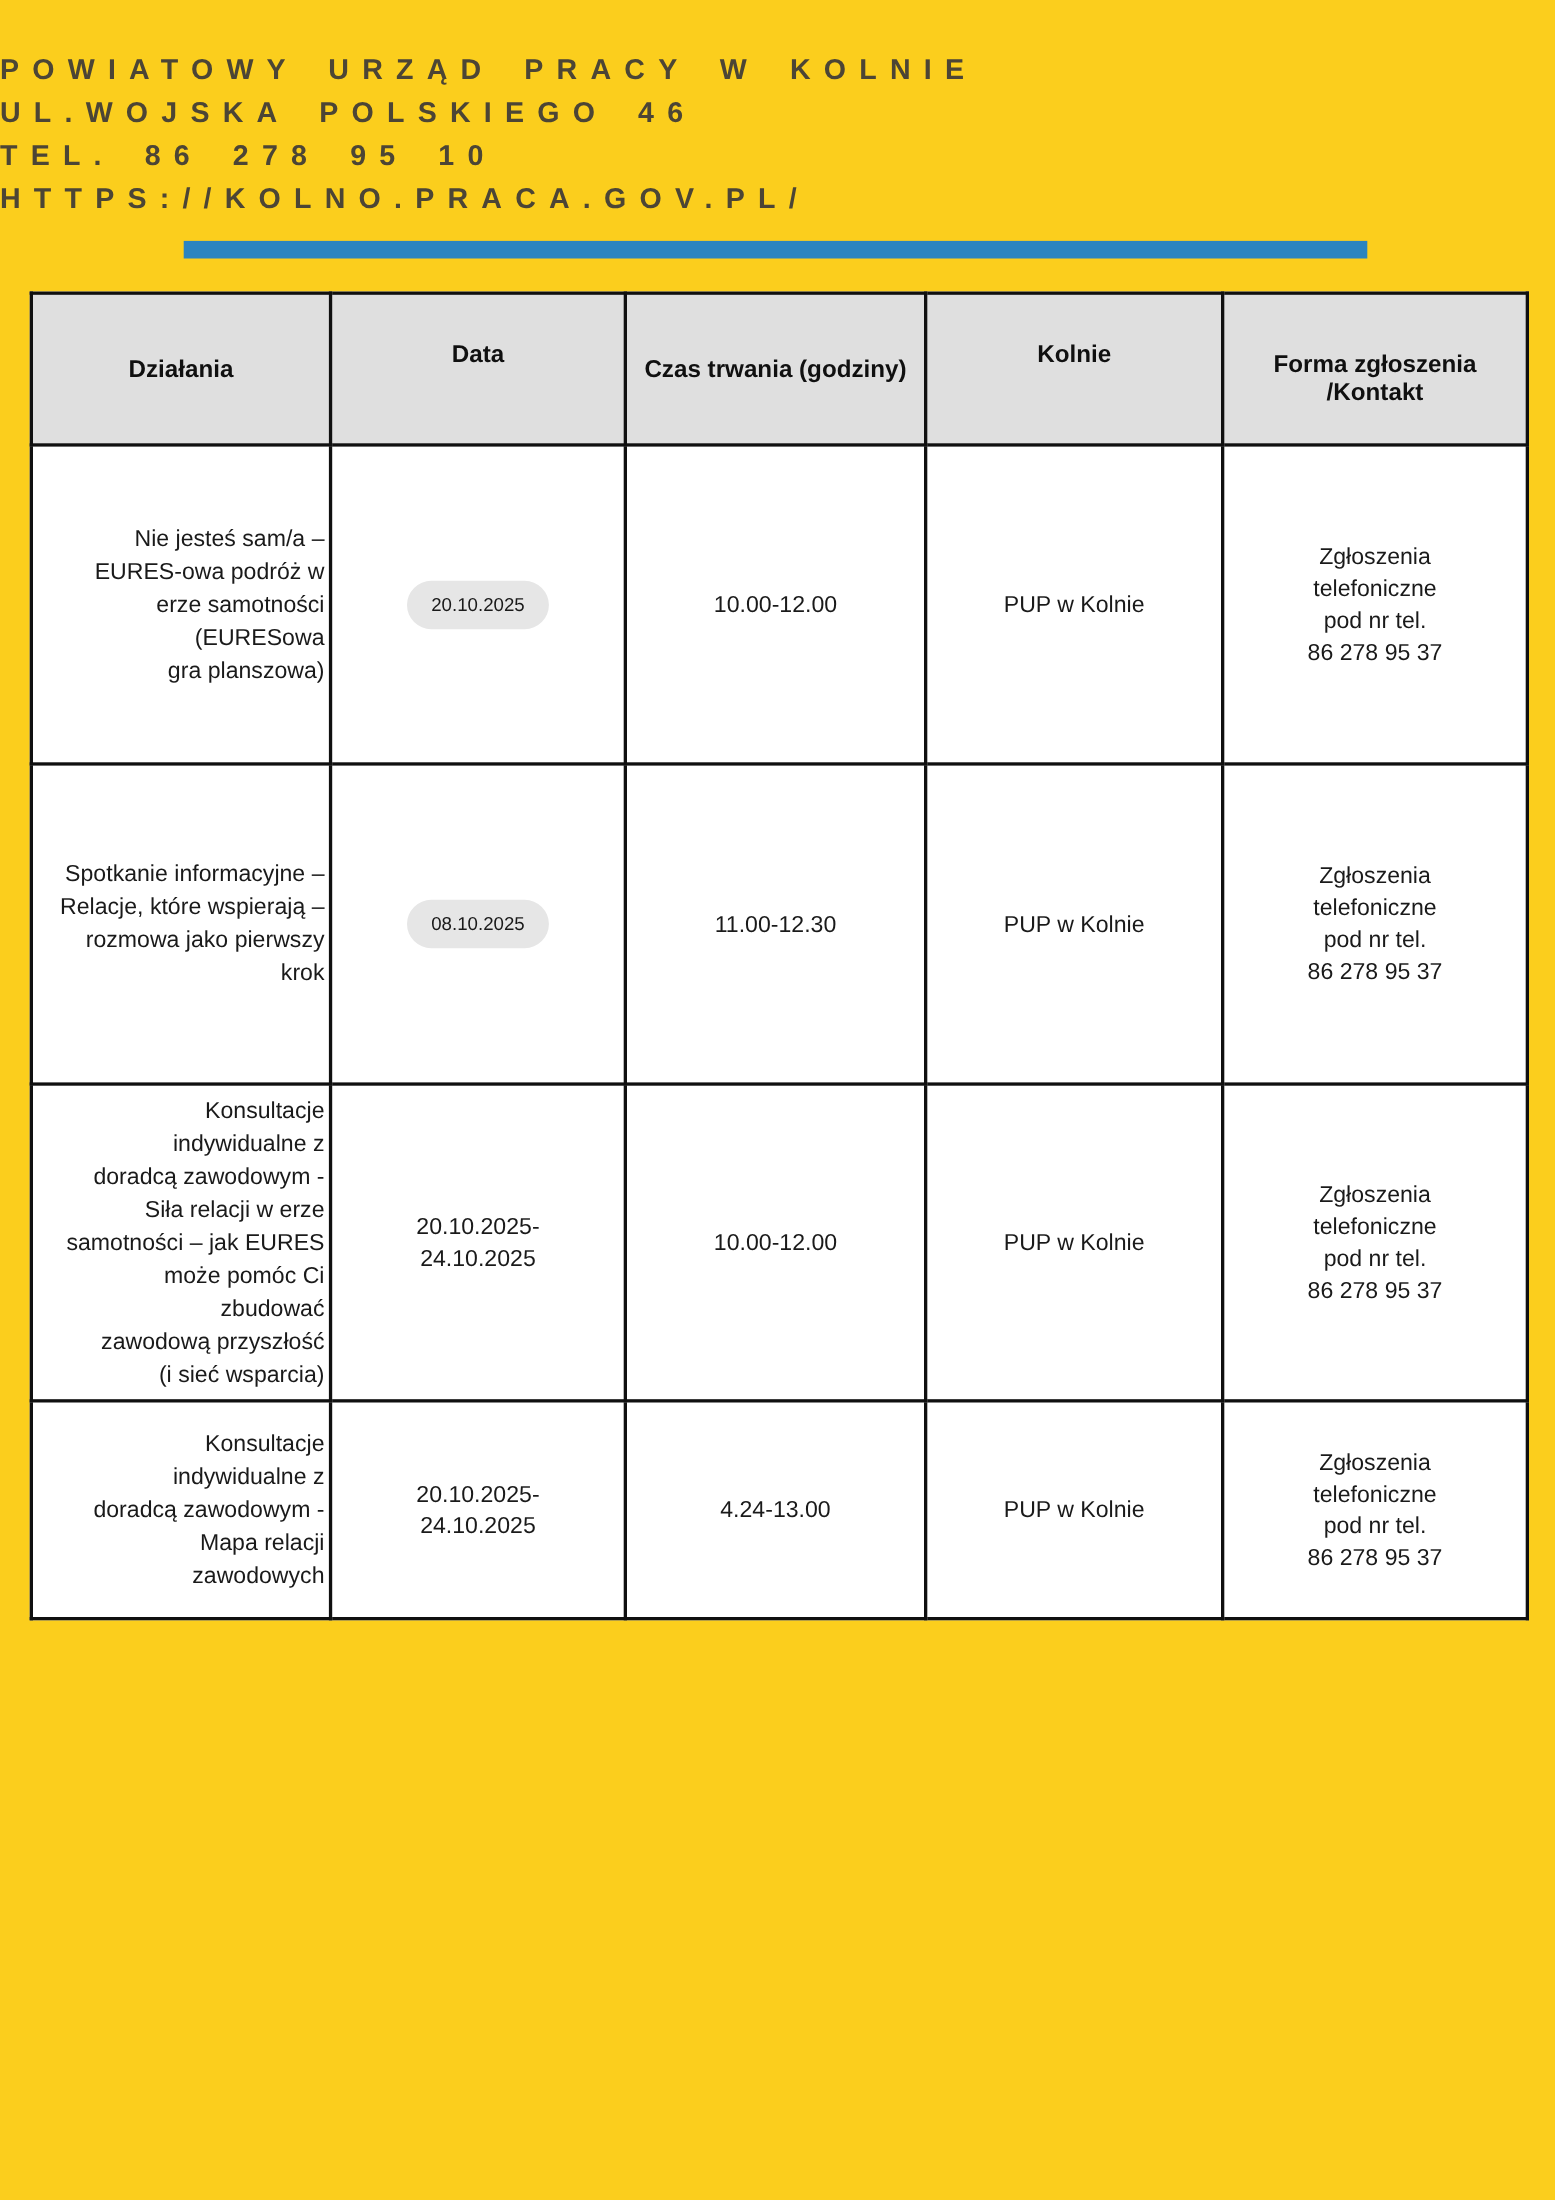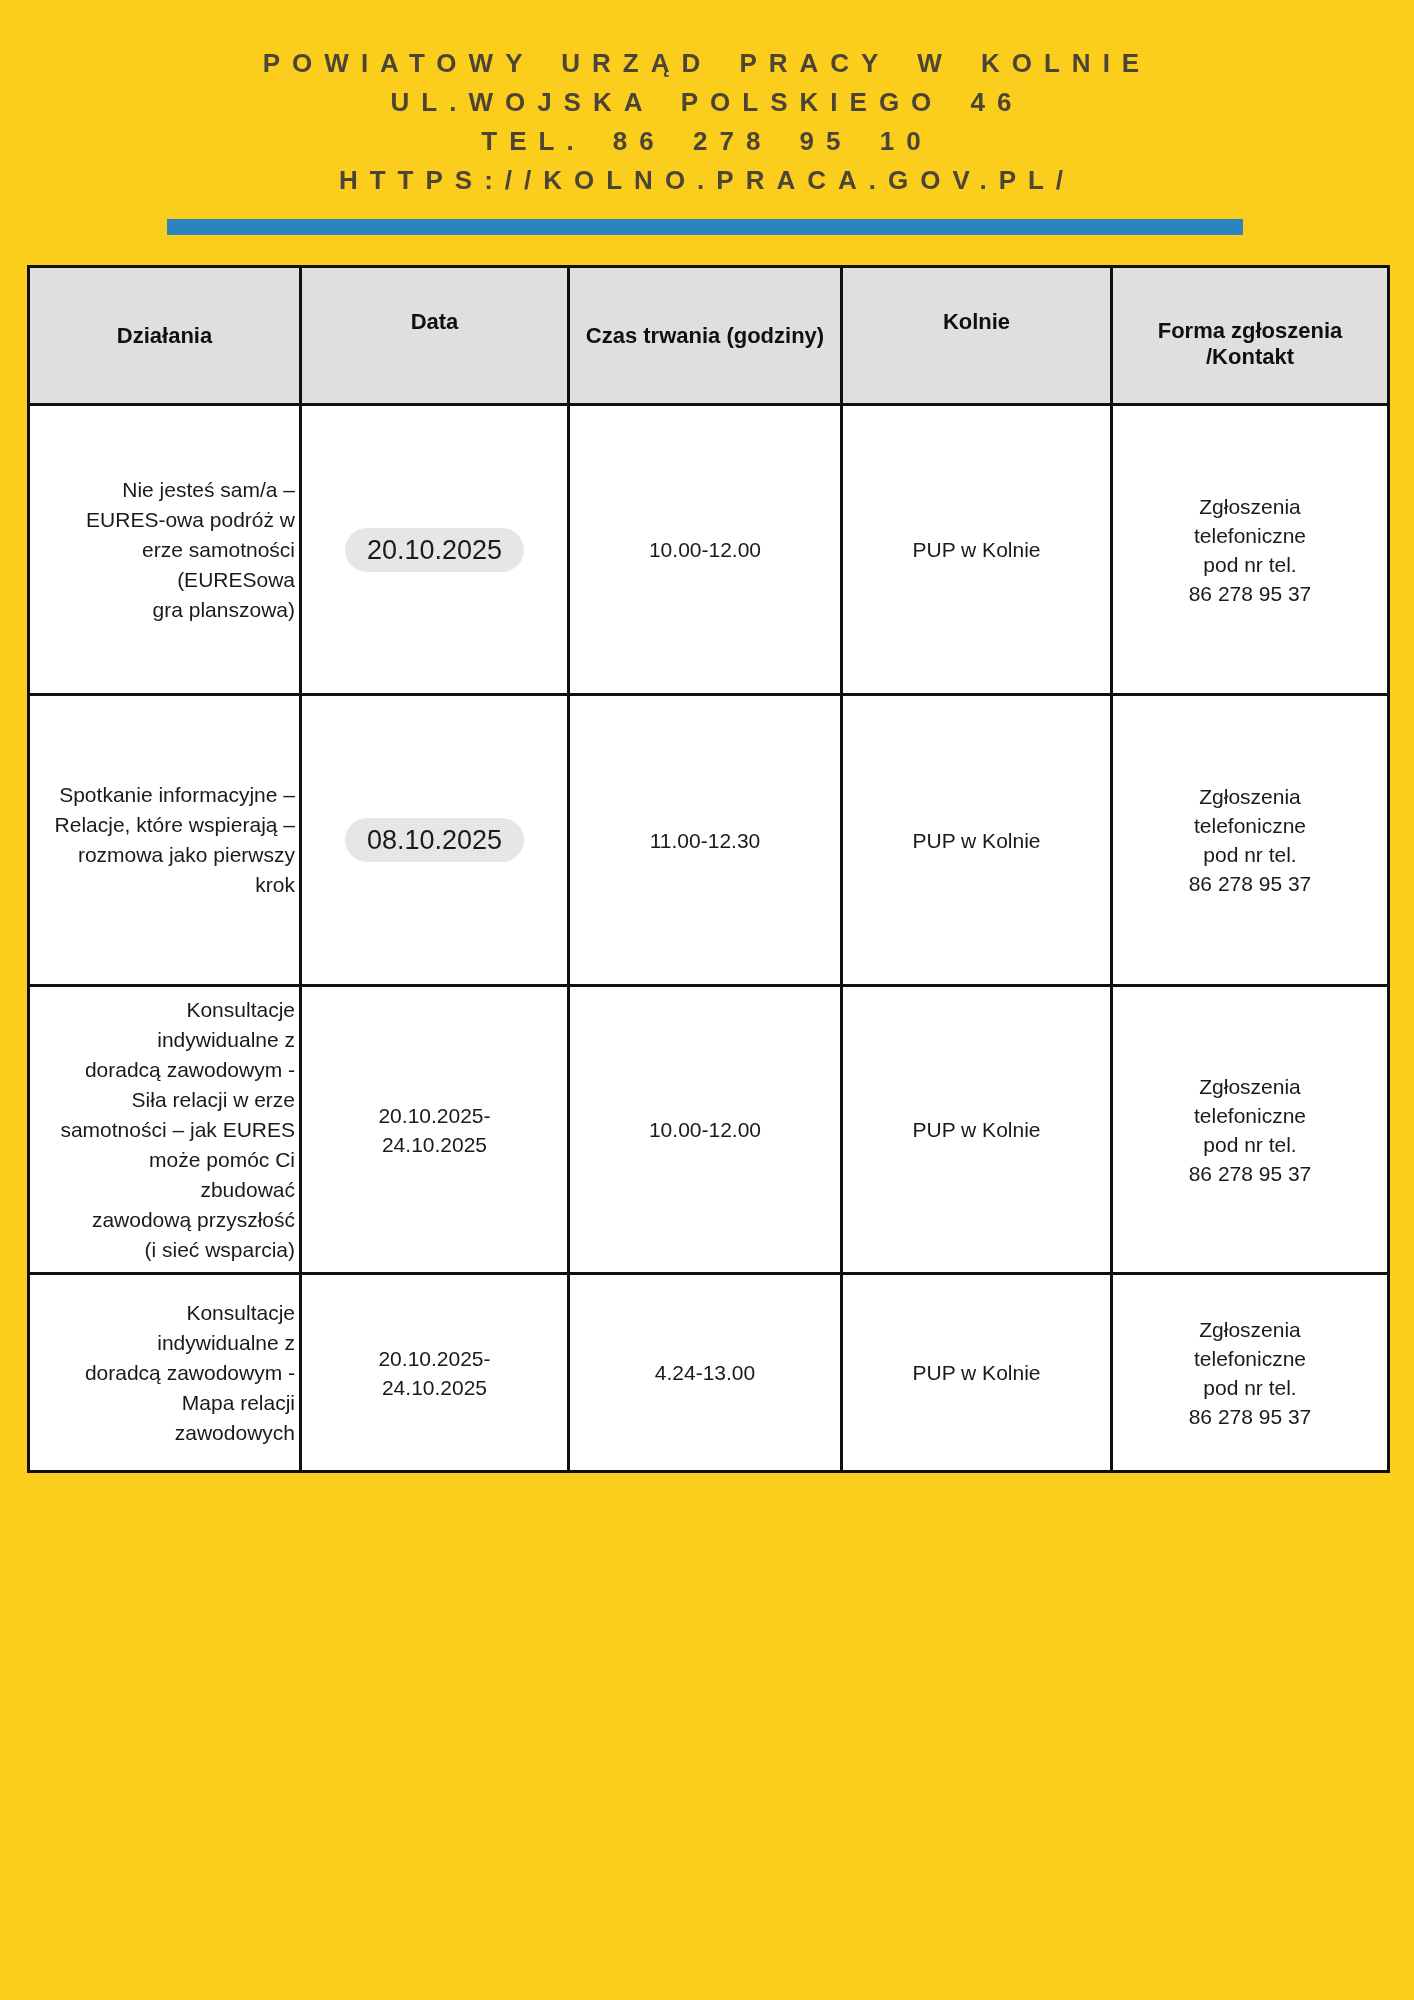--- a/index.html
+++ b/index.html
@@ -6,21 +6,20 @@
   .page{
     position:relative;
     width:1414px;height:2000px;
     background:var(--background,#FBCE1D);
     font-family:"Liberation Sans","DejaVu Sans",sans-serif;
     overflow:hidden;
   }
   
   .masthead{
     position:absolute;top:44px;left:0;right:0;
-    text-align:center;
     color:var(--header-text,#4C4535);
     font-weight:700;
     font-size:26px;
     line-height:39px;
     letter-spacing:12px;
     word-spacing:8px;
   }
   
   .divider{
     position:absolute;
@@ -69,21 +68,21 @@
     text-align:center;
     font-size:21px;
     line-height:29px;
     padding:4px 6px;
   }
   .pill{
     display:inline-block;
     background:var(--pill-bg,#E6E6E6);
     border-radius:24px;
     padding:9px 22px;
-    font-size:27px;
+    font-size:17px;
     line-height:26px;
   }
 </style>
 </head>
 <body>
 
 <div class="page">
 
   <div class="masthead">
     <div>POWIATOWY URZĄD PRACY W KOLNIE</div>

